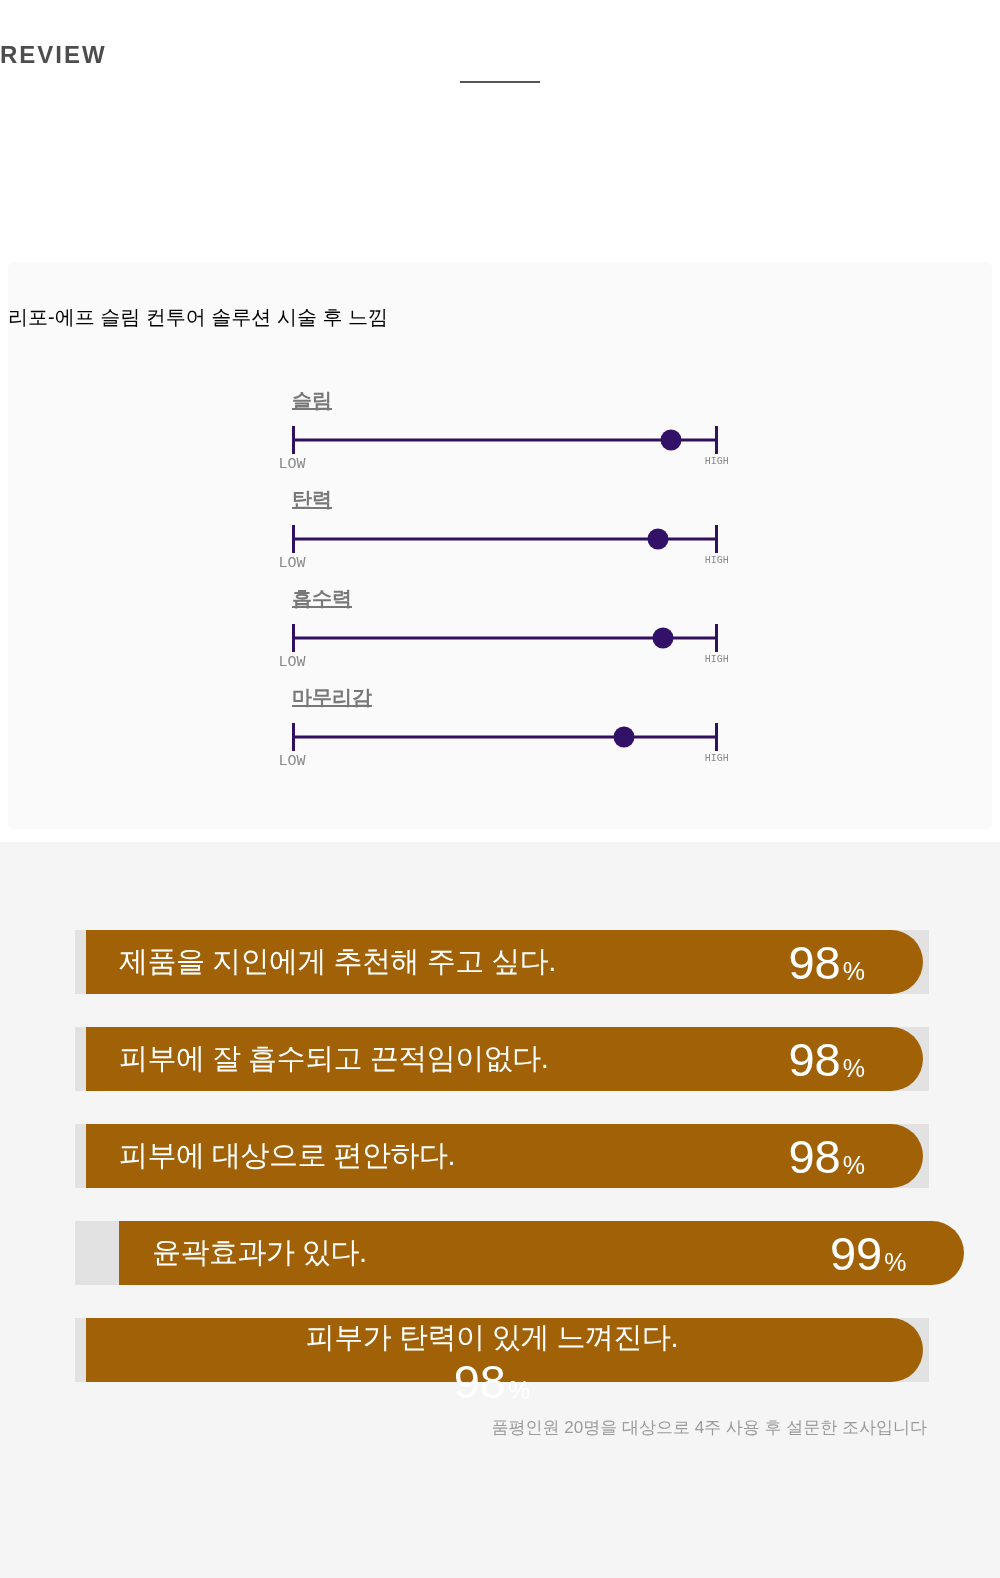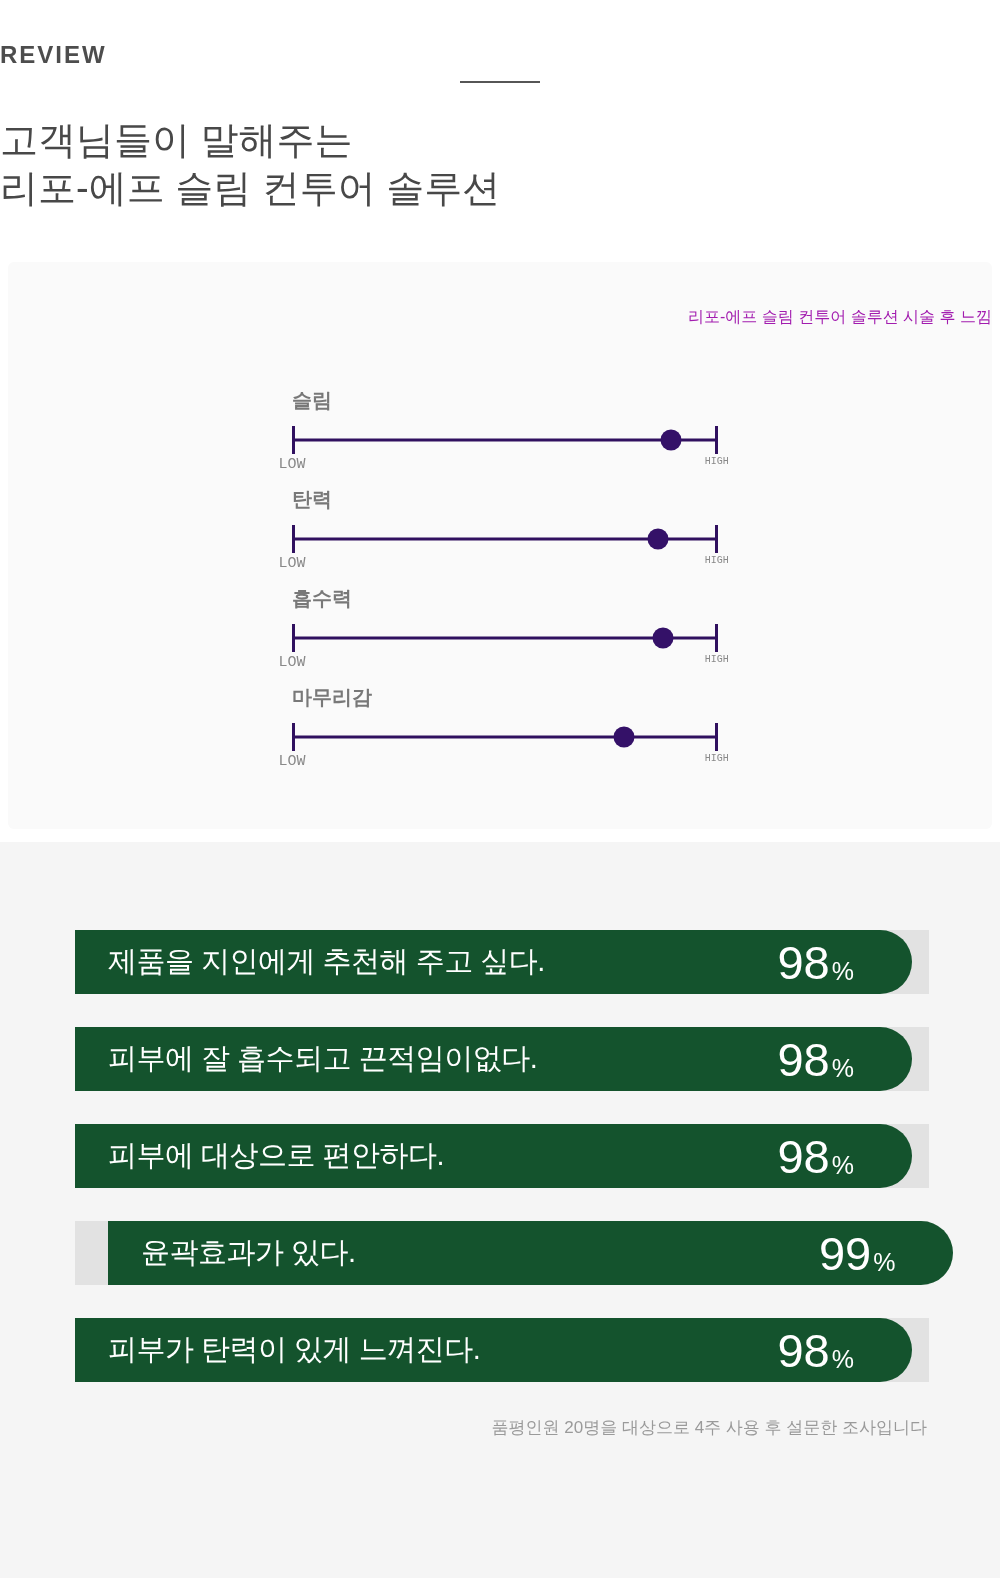--- a/index.html
+++ b/index.html
@@ -16,63 +16,59 @@
   .kicker { font-size:24px; font-weight:600; letter-spacing:2px; color:#4d4d4d; line-height:26px; }
   .kicker-underline { width:80px; height:2px; background:#565656; margin:13px auto 0 auto; }
   .page-title { margin-top:33px; font-size:38px; font-weight:400; color:#484848; line-height:48px; }
 
   
   .chart-panel {
     margin:0 8px 13px 8px; height:567px;
     background:#fafafa; border-radius:6px;
     padding-top:43px;
   }
-  .chart-title { text-align:right; font-size:16px; color:#a21caf; line-height:24px; }
+  .chart-title { text-align:left; font-size:20px; color:#000000; line-height:24px; }
   .sliders { width:426px; margin:59px 0 0 284px; }
   .slider-row { margin-bottom:13px; }
-  .slider-label { font-size:20px; font-weight:700; color:#787878; line-height:24px; }
+  .slider-label { font-size:20px; font-weight:700; color:#787878; line-height:24px;text-decoration:underline; }
   .slider-track { position:relative; height:28px; margin-top:14px; }
   .slider-line { position:absolute; left:0; right:0; top:50%; height:3px; transform:translateY(-50%); background:#30105f; }
   .slider-tick { position:absolute; top:0; bottom:0; width:3px; background:#30105f; }
   .slider-tick.left { left:0; }
   .slider-tick.right { right:0; }
   .slider-dot { position:absolute; top:50%; width:21px; height:21px; border-radius:50%;
                 background:#341168; transform:translate(-50%,-50%); }
   .scale-row { position:relative; height:18px; margin-top:2px;font-family:Liberation Mono, monospace; }
   .scale-low  { position:absolute; left:0; transform:translateX(-50%); font-size:15px; color:#898989; }
   .scale-high { position:absolute; right:0; transform:translateX(45%); font-size:10px; color:#898989; }
 
   
   .survey-section { height:736px; background:#f5f5f5; padding-top:88px; }
   .bar-track {
     position:relative; width:854px; height:64px; margin:0 0 33px 75px;
     background:#e2e2e2;
   }
   .bar-fill {
-    position:absolute; left:0; top:0; height:100%;
-    background:#14532d; border-radius:0 32px 32px 0;
+    position:absolute; left:11px; top:0; height:100%;
+    background:#a16207; border-radius:0 32px 32px 0;
     display:flex; align-items:center; justify-content:space-between;
     padding:0 58px 0 33px;
   }
   .bar-label { color:#ffffff; font-size:29px; letter-spacing:-0.5px; white-space:nowrap; }
   .bar-pct { display:flex; align-items:flex-end; color:#ffffff; white-space:nowrap; }
   .bar-pct .num  { font-size:47px; font-weight:300; line-height:1; }
   .bar-pct .unit { font-size:25px; font-weight:300; margin-left:2px; }
   .survey-footnote { margin:36px 73px 12px 0; text-align:right; font-size:17px; color:#9a9a9a; line-height:20px; }
 </style>
 </head>
 <body>
 
 <div class="header">
   <div class="kicker">REVIEW</div>
   <div class="kicker-underline"></div>
-  <div class="page-title">
-    <div>고객님들이 말해주는</div>
-    <div>리포-에프 슬림 컨투어 솔루션</div>
-  </div>
 </div>
 
 <div class="chart-panel">
   <div class="chart-title">리포-에프 슬림 컨투어 솔루션 시술 후 느낌</div>
 
   <div class="sliders">
 
     <div class="slider-row">
       <div class="slider-label">슬림</div>
       <div class="slider-track">
@@ -168,21 +164,21 @@
     <div class="bar-fill" style="width: 99%; margin-left: 33px;">
       <span class="bar-label">윤곽효과가 있다.</span>
       <span class="bar-pct">
         <span class="num">99</span>
         <span class="unit">%</span>
       </span>
     </div>
   </div>
 
   <div class="bar-track">
-    <div class="bar-fill" style="width: 98%;">
+    <div class="bar-fill" style="width: 98%; flex-direction: column;">
       <span class="bar-label">피부가 탄력이 있게 느껴진다.</span>
       <span class="bar-pct">
         <span class="num">98</span>
         <span class="unit">%</span>
       </span>
     </div>
   </div>
 
   <div class="survey-footnote">품평인원 20명을 대상으로 4주 사용 후 설문한 조사입니다</div>
 </div>

